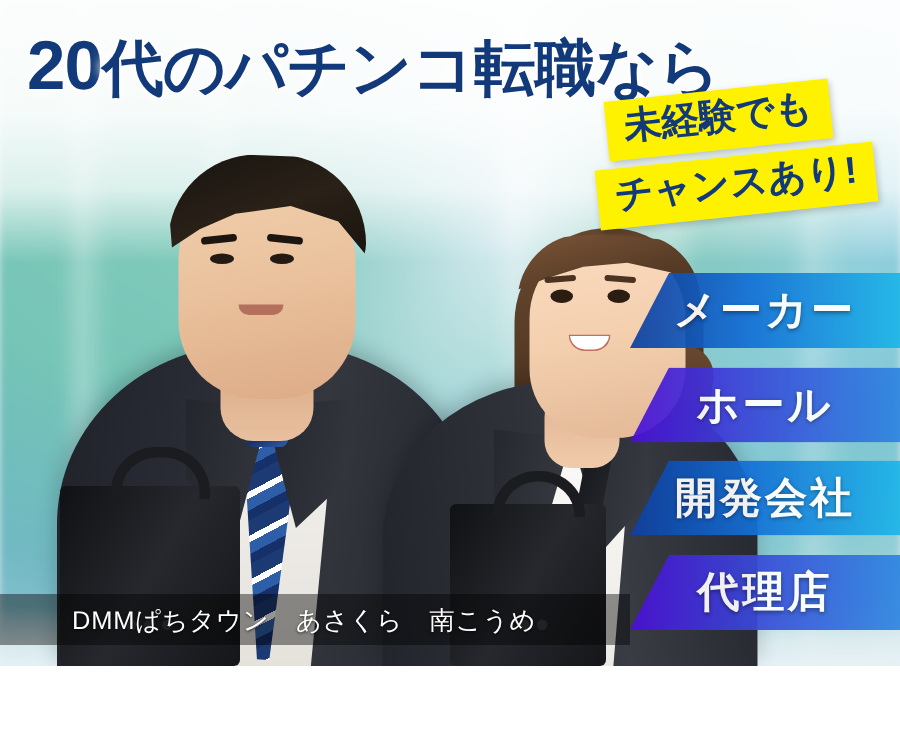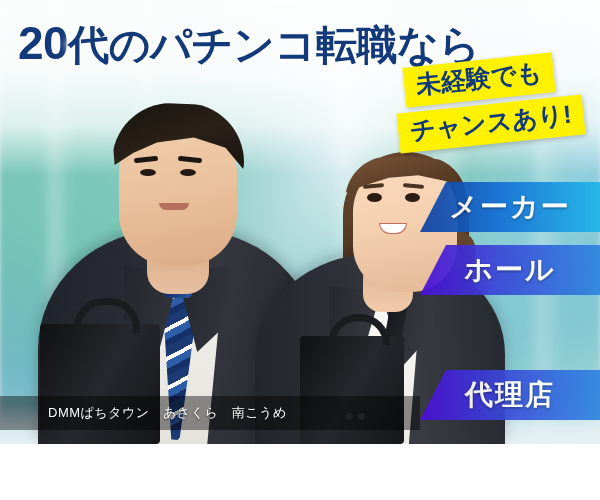--- a/index.html
+++ b/index.html
@@ -206,21 +206,21 @@
     opacity:.93;
   }
   .cat.blue  {background:linear-gradient(90deg,#0f3fa0 0%,#1470d6 45%,#1fb6e8 100%);}
   .cat.purple{background:linear-gradient(90deg,#4a0fd8 0%,#3a49d8 45%,#2f86e0 100%);}
 
   
   .credits{
     position:absolute;left:0;bottom:14px;width:420px;height:34px;
     background:rgba(0,0,0,.42);
     display:flex;align-items:center;
-    color:#fff;font-size:13px;letter-spacing:.5px;
+    color:#fff;font-size:17px;letter-spacing:.5px;
     padding-left:48px;box-sizing:border-box;
     text-shadow:0 1px 2px rgba(0,0,0,.7);
   }
 </style>
 </head>
 <body>
 
 <div id="banner">
 
   <div class="bg-base"></div>
@@ -278,17 +278,18 @@
   <div class="headline">
     <span class="big">20</span><span>代のパチンコ転職なら</span>
   </div>
 
 
   <div class="badge badge1">未経験でも</div>
   <div class="badge badge2">チャンスあり!</div>
 
   <div class="cat purple" style="top:245px">ホール</div>
   <div class="cat blue" style="top:182px">メーカー</div>
+  <div class="cat blue" style="top:307px">開発会社</div>
   <div class="cat purple" style="top:370px">代理店</div>
 
   <div class="credits">DMMぱちタウン　あさくら　南こうめ</div>
 
 </div>
 
 </body></html>

